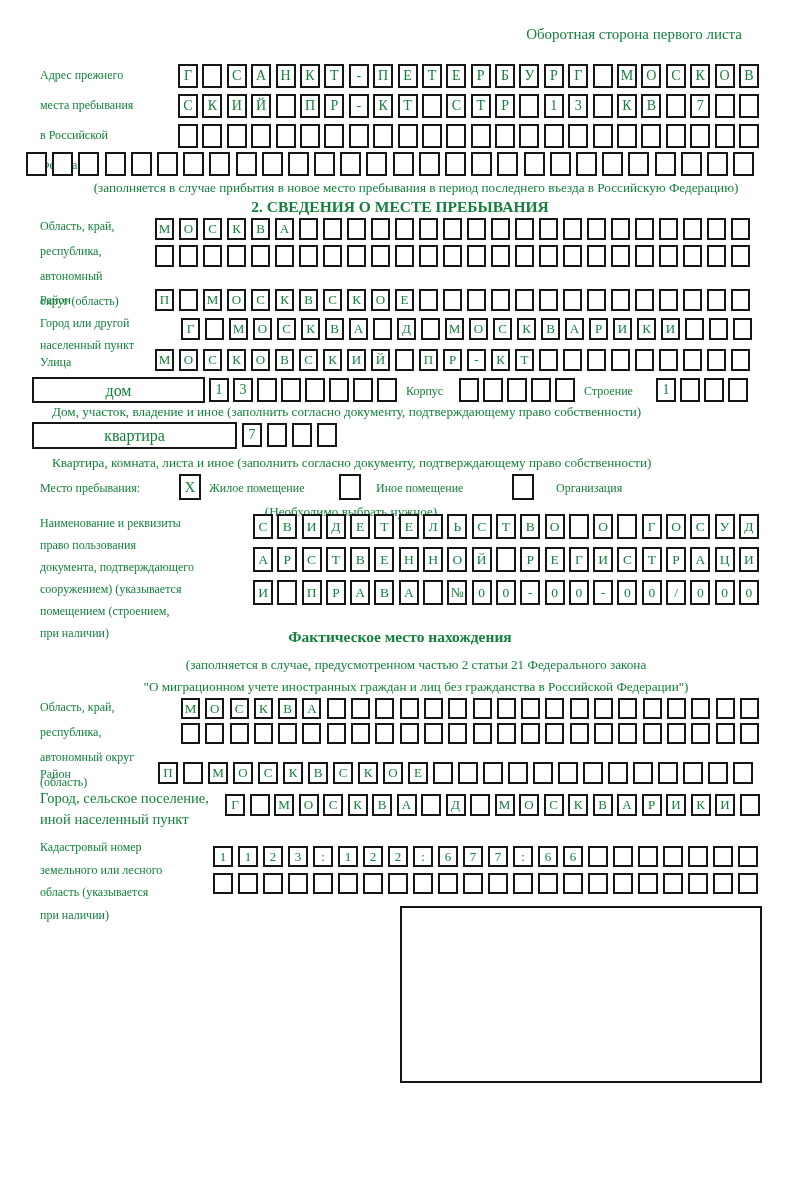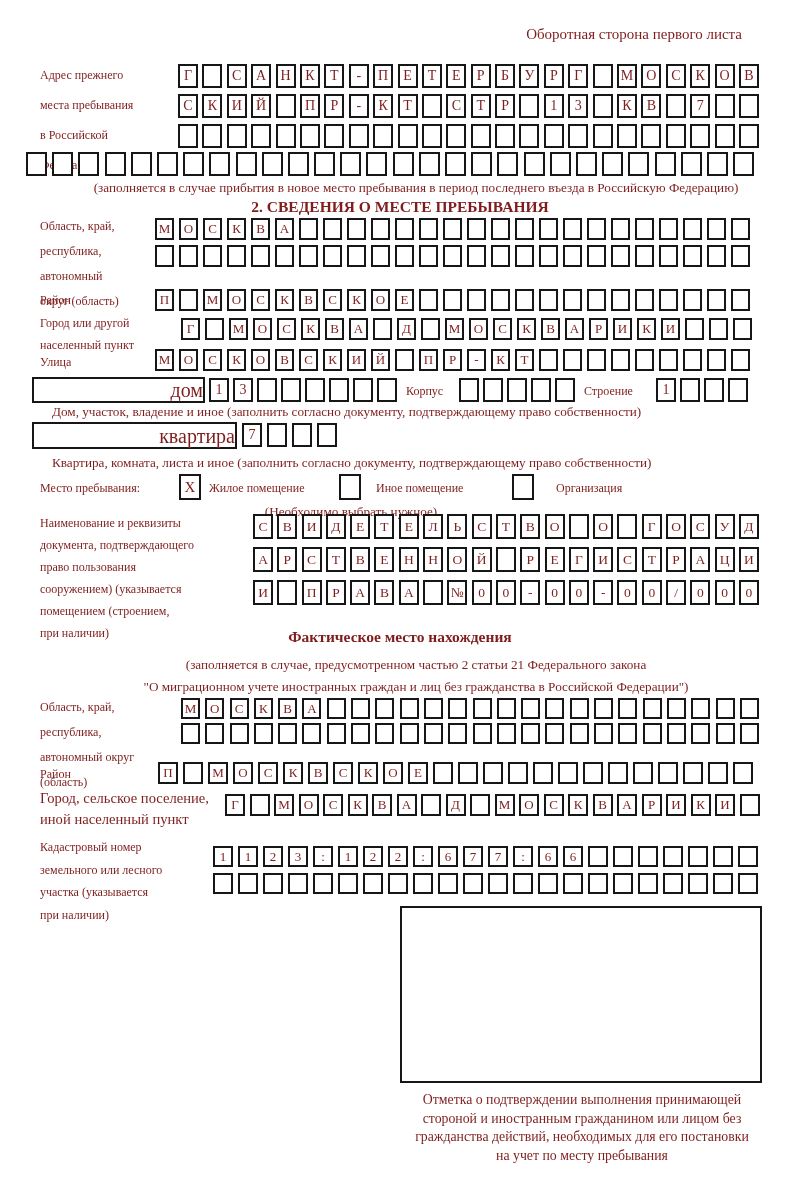--- a/index.html
+++ b/index.html
@@ -1,18 +1,18 @@
 <!DOCTYPE html>
 <html><head>
 <meta charset="utf-8">
 <style>
   html,body{margin:0;padding:0;background:#fff;}
   #page{
     position:relative;width:800px;height:1180px;background:#fff;overflow:hidden;
-    font-family:"Liberation Serif","DejaVu Serif",serif;color:#7f1d1d;
+    font-family:"Liberation Serif","DejaVu Serif",serif;color:#15803d;
   }
   .abs{position:absolute;}
   .lbl{font-size:12px;line-height:25px;}
   .note{font-size:13.2px;line-height:16px;margin-left:16px;}
   .ttl{font-size:15.5px;font-weight:bold;}
   .center{text-align:center;width:800px;left:0;}
   .cr{display:flex;flex-wrap:nowrap;}
   .c{
     box-sizing:border-box;flex:none;display:inline-block;background:#fff;
     border:2px solid #161616;text-align:center;font-size:14px;line-height:20px;
@@ -21,22 +21,22 @@
   .r-full .c{width:21px;height:24px;margin-right:5.2px;}
   .r-25 .c{width:19px;height:22px;margin-right:5px;font-size:13px;line-height:18px;}
   .r-dom .c{width:20px;height:24px;margin-right:4px;}
   .r-kv .c{width:20px;height:24px;margin-right:5px;}
   .r-doc .c{width:20px;height:25px;margin-right:4.3px;font-size:13.5px;line-height:21px;}
   .r-s3 .c{width:19px;height:21px;margin-right:5.3px;font-size:13px;line-height:17px;}
   .r-ray3 .c{width:20px;height:22px;margin-right:5px;font-size:13px;line-height:18px;}
   .r-gor3 .c{width:20px;height:22px;margin-right:4.5px;font-size:13px;line-height:18px;}
   .r-kad .c{width:20px;height:21px;margin-right:5px;font-size:13px;line-height:17px;}
   .wbox{
-    box-sizing:border-box;border:2px solid #161616;text-align:right;
-    font-size:20px;background:#fff;
+    box-sizing:border-box;border:2px solid #161616;text-align:center;
+    font-size:16px;background:#fff;
   }
   .chk{
     box-sizing:border-box;width:22px;height:26px;border:2px solid #161616;
     text-align:center;font-size:15px;line-height:22px;background:#fff;flex:none;
   }
   .stamp{box-sizing:border-box;border:2px solid #161616;background:#fff;}
 </style>
 </head>
 <body>
 
@@ -353,22 +353,22 @@
   <div class="abs chk" style="left:179px;top:474px;">X</div>
   <div class="abs lbl" style="left:209px;top:476px;">Жилое помещение</div>
   <div class="abs chk" style="left:339px;top:474px;"></div>
   <div class="abs lbl" style="left:352px;top:476px;margin-left:24px;">Иное помещение</div>
   <div class="abs chk" style="left:512px;top:474px;"></div>
   <div class="abs lbl" style="left:556px;top:476px;">Организация</div>
   <div class="abs note" style="left:170px;top:504px;width:330px;text-align:center;">(Необходимо выбрать нужное)</div>
 
   <div class="abs lbl" style="left:40px;top:512px;line-height:22px;width:210px;">
       <div>Наименование и реквизиты</div>
+      <div>право пользования</div>
       <div>документа, подтверждающего</div>
-      <div>право пользования</div>
       <div>сооружением) (указывается</div>
       <div>помещением (строением,</div>
       <div>при наличии)</div>
     </div>
   <div class="abs cr r-doc" style="left:253px;top:514px;">
       <span class="c">С</span>
       <span class="c">В</span>
       <span class="c">И</span>
       <span class="c">Д</span>
       <span class="c">Е</span>
@@ -554,21 +554,21 @@
       <span class="c">Р</span>
       <span class="c">И</span>
       <span class="c">К</span>
       <span class="c">И</span>
       <span class="c"></span>
     </div>
 
   <div class="abs lbl" style="left:40px;top:836px;line-height:22.5px;">
       <div>Кадастровый номер</div>
       <div>земельного или лесного</div>
-      <div>участка (указывается</div>
+      <div>область (указывается</div>
       <div>при наличии)</div>
     </div>
   <div class="abs cr r-kad" style="left:213px;top:846px;">
       <span class="c">1</span>
       <span class="c">1</span>
       <span class="c">2</span>
       <span class="c">3</span>
       <span class="c">:</span>
       <span class="c">1</span>
       <span class="c">2</span>
@@ -607,20 +607,14 @@
       <span class="c"></span>
       <span class="c"></span>
       <span class="c"></span>
       <span class="c"></span>
       <span class="c"></span>
       <span class="c"></span>
       <span class="c"></span>
     </div>
 
   <div class="abs stamp" style="left:400px;top:906px;width:362px;height:177px;"></div>
-  <div class="abs" style="left:398px;top:1091px;width:368px;text-align:center;font-size:13.8px;line-height:18.5px;">
-      <div>Отметка о подтверждении выполнения принимающей</div>
-      <div>стороной и иностранным гражданином или лицом без</div>
-      <div>гражданства действий, необходимых для его постановки</div>
-      <div>на учет по месту пребывания</div>
-    </div>
 
 </div>
 
 </body></html>

